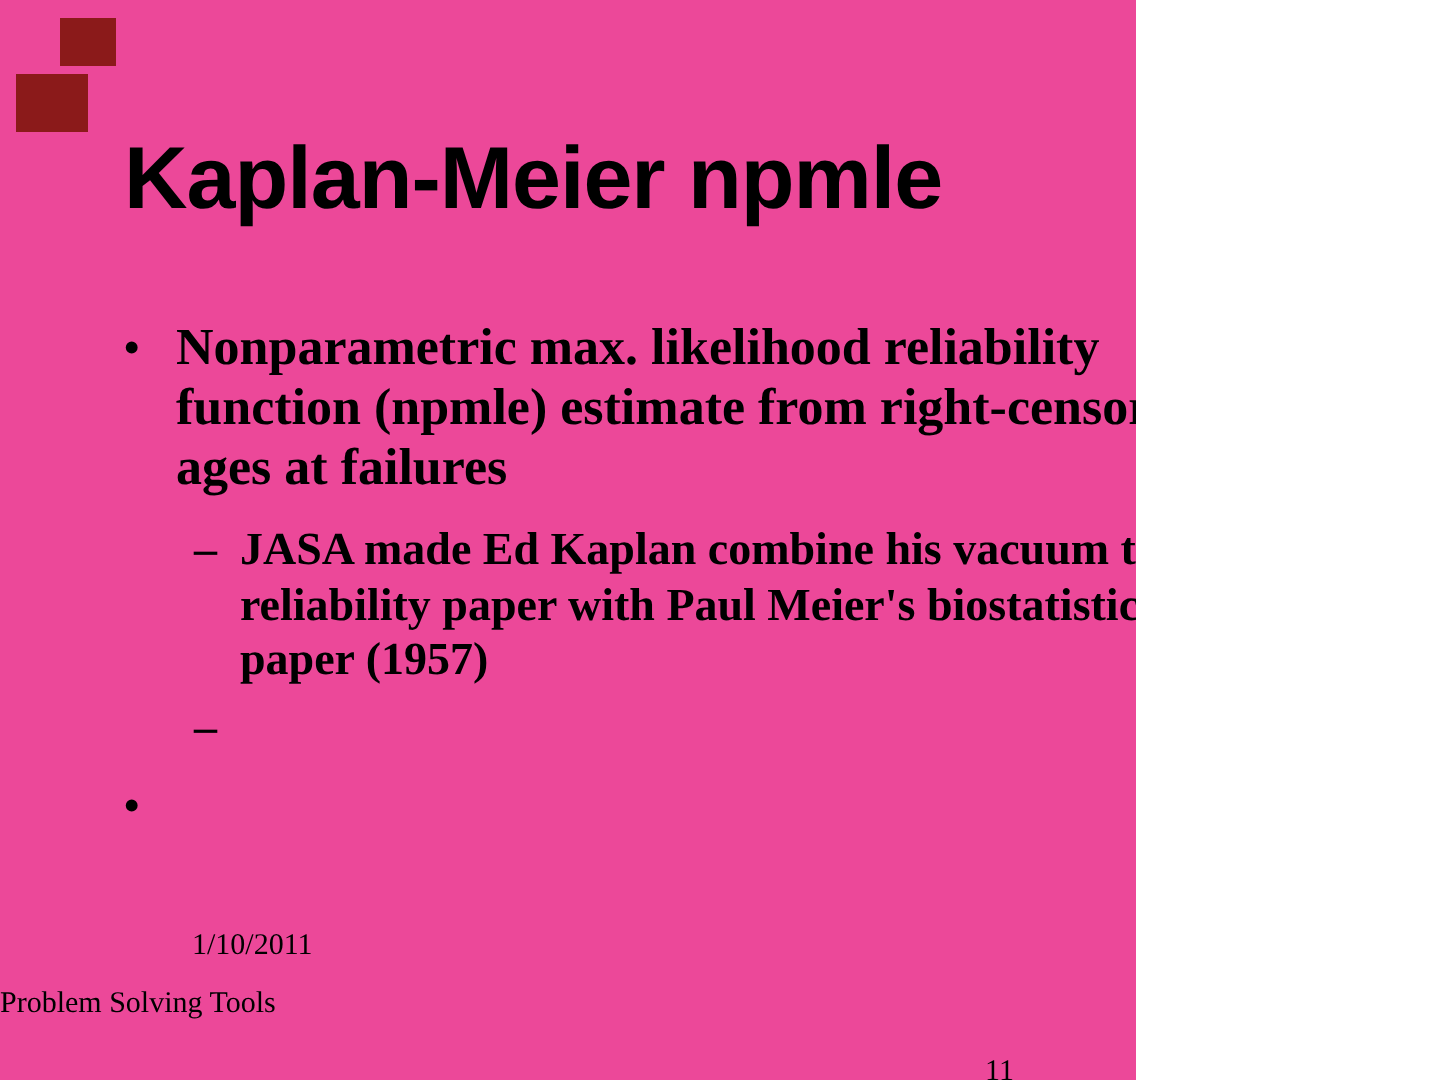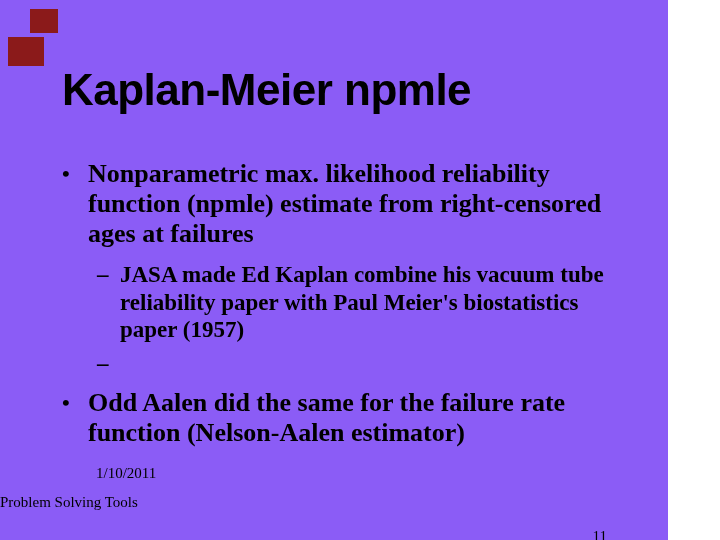--- a/index.html
+++ b/index.html
@@ -1,20 +1,20 @@
 <!DOCTYPE html>
 <html><head>
 <meta charset="utf-8">
 <style>
   html, body { margin: 0; padding: 0; background: #ffffff; }
   #slide {
     position: relative;
-    width: 668px;
+    width: 568px;
     height: 540px;
-    background: #8b5cf6;
+    background: #ec4899;
     overflow: hidden;
     font-family: "Liberation Serif", serif;
     color: #000000;
   }
   
   .corner-sq { position: absolute; }
   #sq-top    { left: 30px; top: 9px;  width: 28px; height: 24px; }
   #sq-bottom { left: 8px;  top: 37px; width: 36px; height: 29px; }
 
   
@@ -99,21 +99,19 @@
 reliability paper with Paul Meier's biostatistics
 paper (1957)</span>
   </div>
 
   <div id="para3" class="para lvl2">
     <span class="marker">–</span>
   </div>
 
   <div id="para4" class="para lvl1">
     <span class="marker">•</span>
-    <span class="ptext">Odd Aalen did the same for the failure rate
-function (Nelson-Aalen estimator)</span>
   </div>
 
   <div id="footer-date" class="footer-item">1/10/2011</div>
   <div id="footer-title" class="footer-item">Problem Solving Tools</div>
   <div id="footer-page" class="footer-item">11</div>
 
 </div>
 
 </body></html>

